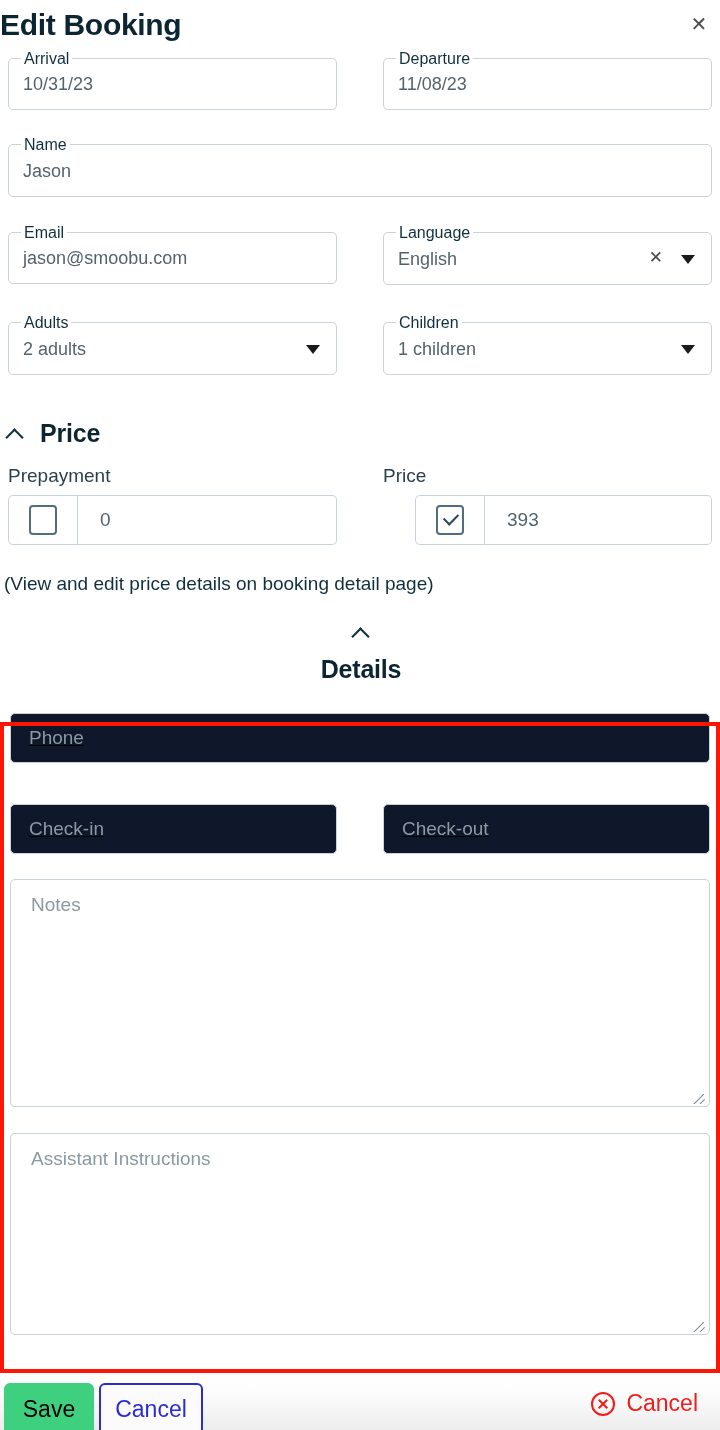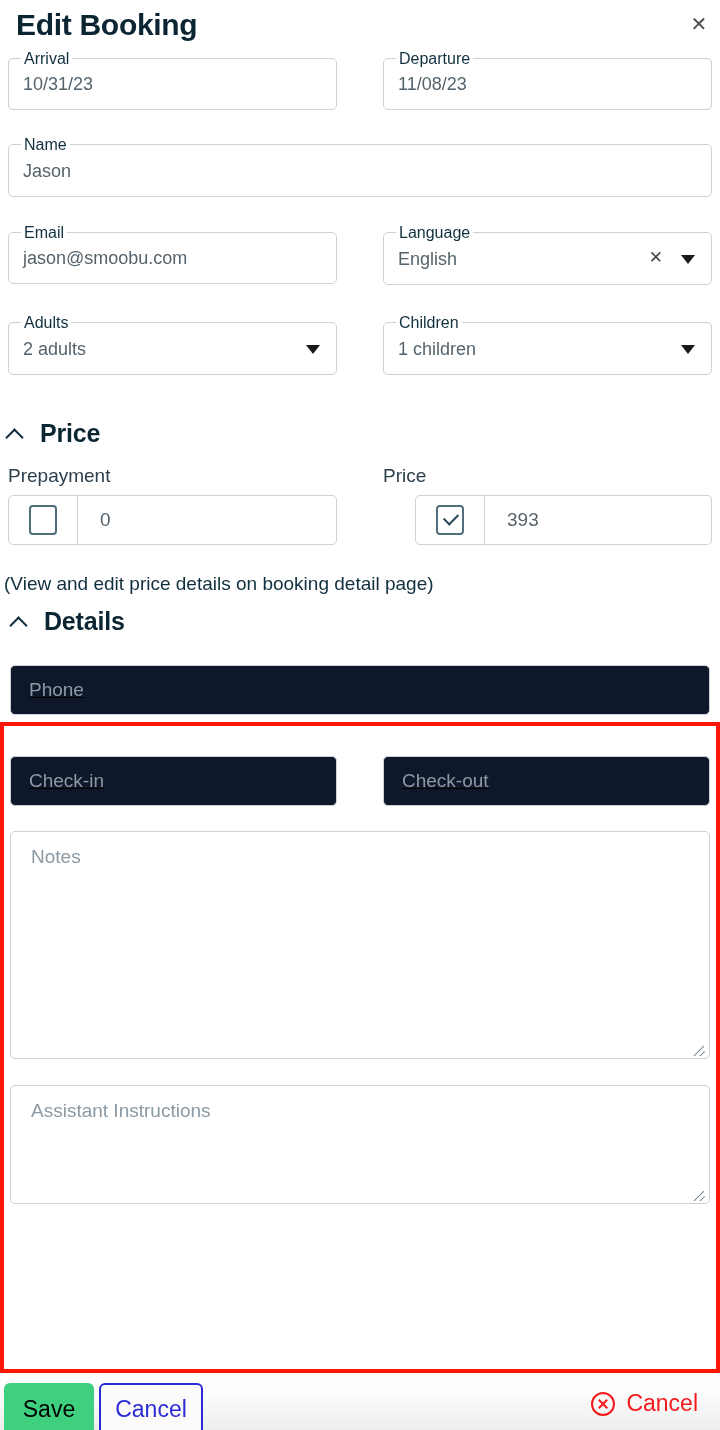--- a/index.html
+++ b/index.html
@@ -17,21 +17,20 @@
     width: 720px;
     height: 1430px;
     background: #ffffff;
   }
 
   
   .modal-header {
     position: relative;
     height: 58px;
     padding: 0 16px;
-    margin-left: 16px;
   }
   .modal-title {
     position: absolute;
     left: 0px;
     top: 8px;
     font-size: 30px;
     font-weight: bold;
     color: #0b2533;
     letter-spacing: -0.3px;
   }
@@ -427,21 +426,21 @@
           <div class="cb-box">
             <span class="cbx checked"></span>
           </div>
           <div class="cb-input">393</div>
         </div>
       </div>
     </div>
 
     <div class="price-note" style="margin-top:28px;margin-left:-4px;">(View and edit price details on booking detail page)</div>
 
-    <div class="section-head" style="margin-top:12px;margin-left:2px;">
+    <div class="section-head" style="margin-top:32px;margin-left:2px;flex-direction:column;">
       <span class="chev"></span>
       <span class="section-title">Details</span>
     </div>
 
     <div style="margin-top:29px;padding:0 2px;">
       <div class="pfield">
         <span class="ph">Phone</span>
       </div>
     </div>
 
@@ -462,21 +461,21 @@
       <div class="tarea" style="height:228px;">
         <span class="ph">Notes</span>
         <span class="resize-grip">
             <i></i>
             <i></i>
           </span>
       </div>
     </div>
 
     <div style="margin-top:26px;padding:0 2px;">
-      <div class="tarea" style="height:119px;">
+      <div class="tarea" style="height:202px;">
         <span class="ph">Assistant Instructions</span>
         <span class="resize-grip">
             <i></i>
             <i></i>
           </span>
       </div>
     </div>
 
   </div>
 

